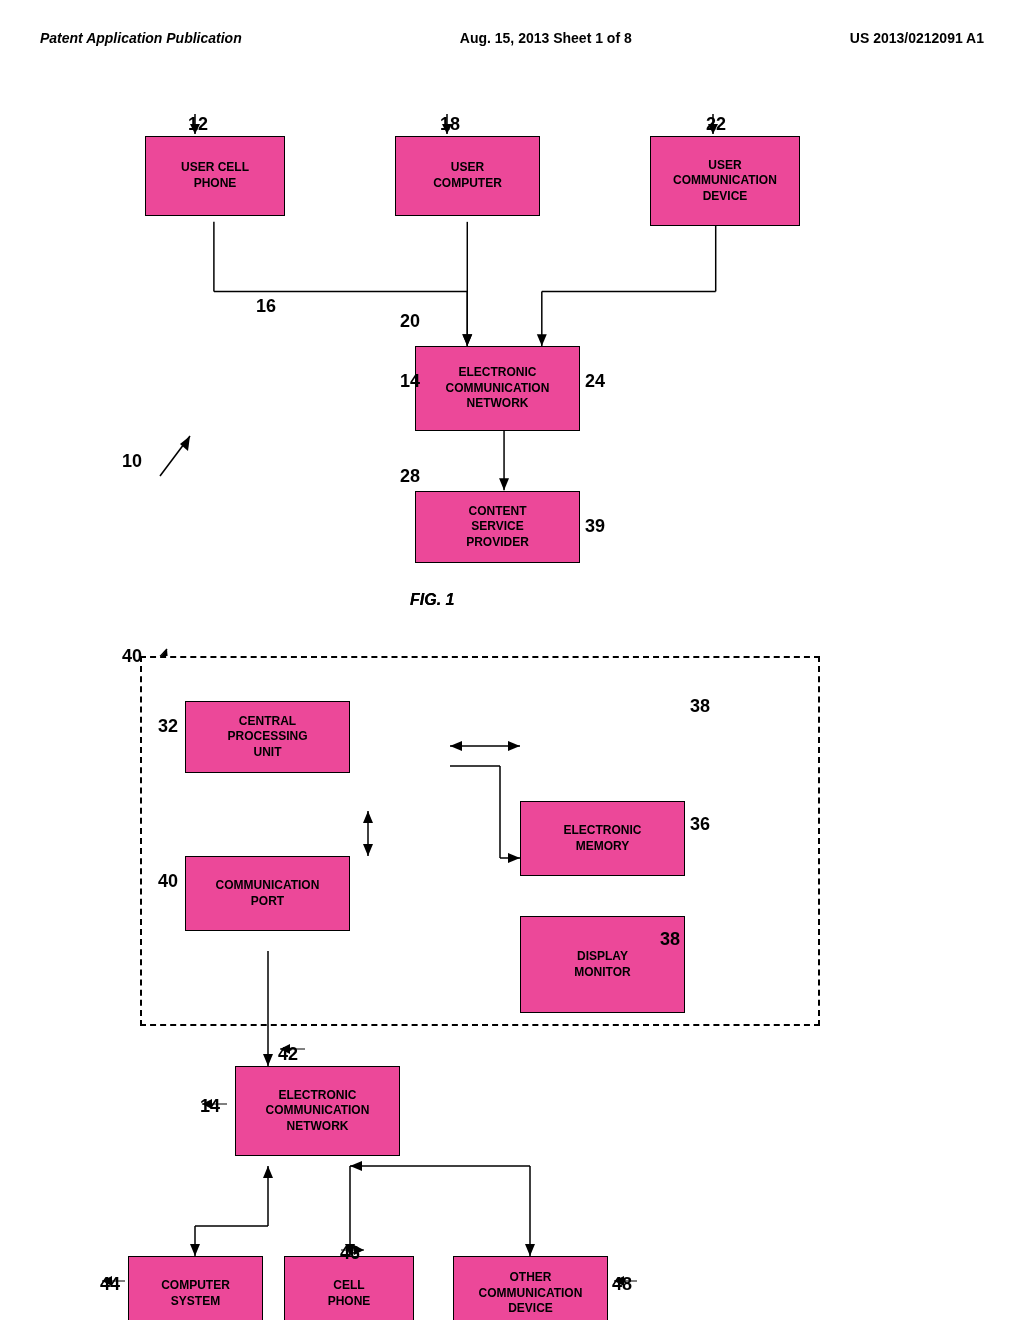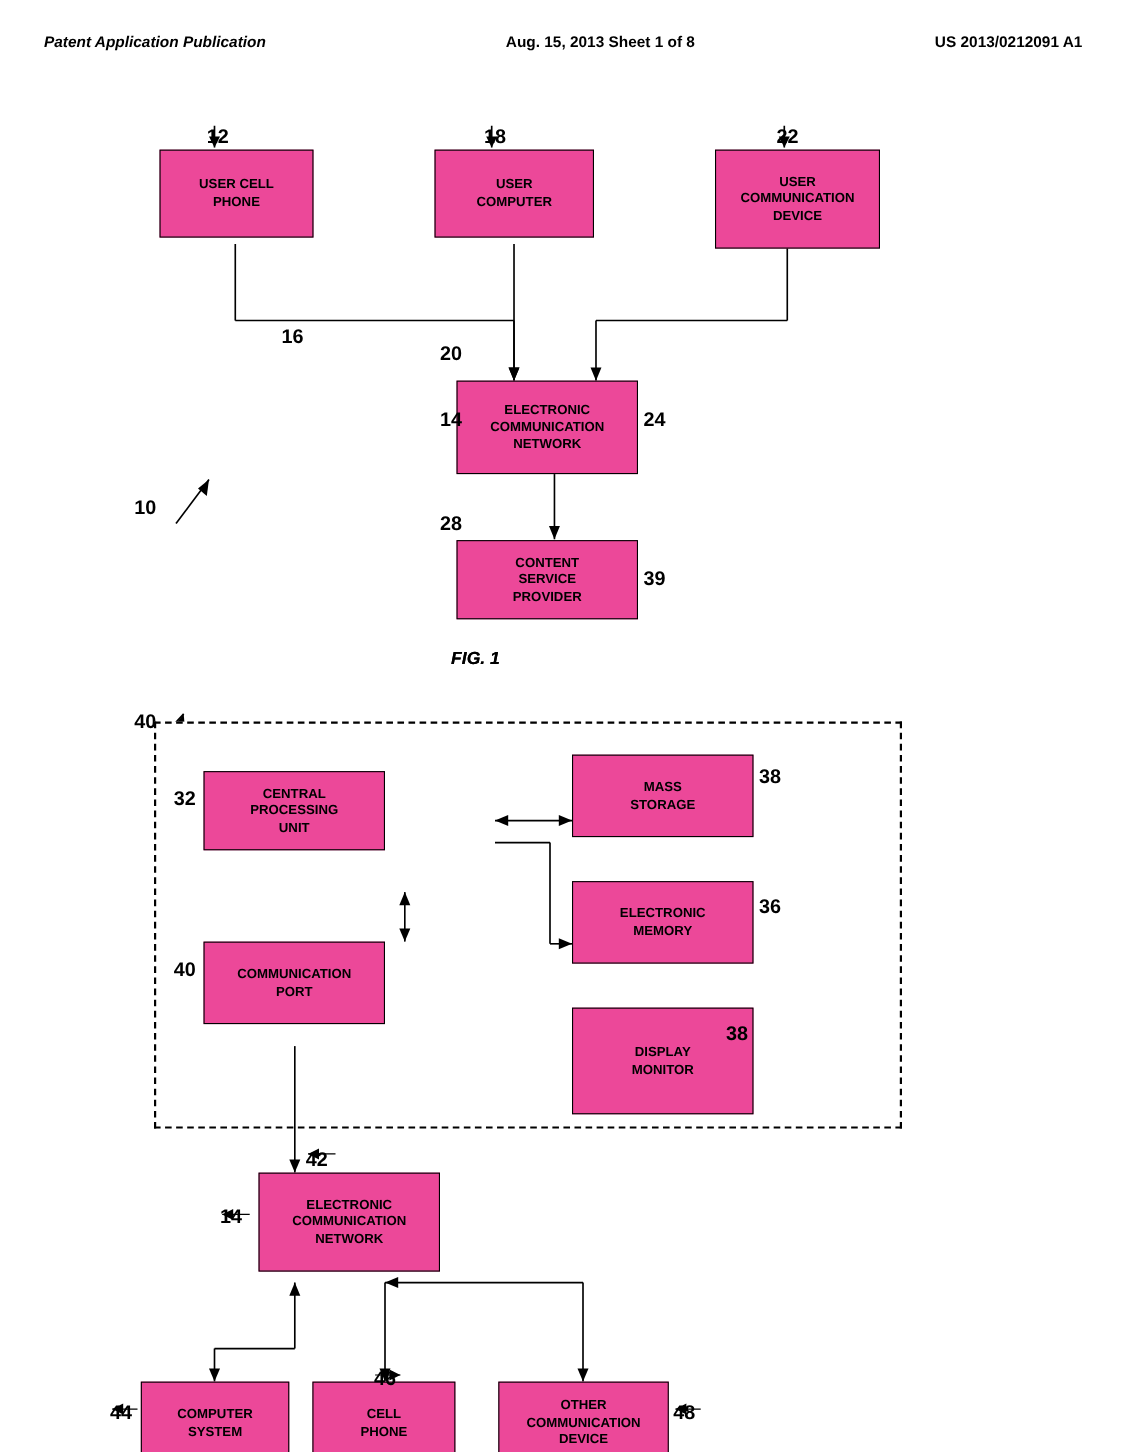--- a/index.html
+++ b/index.html
@@ -199,21 +199,20 @@
     <svg style="position:absolute; left:82px; top:5px; width:60px; height:40px;">
       <line x1="20" y1="35" x2="45" y2="8" stroke="#000" stroke-width="1.5"></line>
       <polygon points="45,8 37,18 46,20" fill="#000"></polygon>
     </svg>
 
     <div class="box-dashed" style="left:100px; top:20px; width:680px; height:370px;"></div>
 
     <div class="box" style="left:145px; top:65px; width:165px; height:72px;">CENTRAL<br>PROCESSING<br>UNIT</div>
     <div class="ref-label" style="left:118px; top:80px;">32</div>
 
-    <div class="box" style="left:480px; top:50px; width:165px; height:75px;">MASS<br>STORAGE</div>
     <div class="ref-label" style="left:650px; top:60px;">38</div>
 
     <div class="box" style="left:480px; top:165px; width:165px; height:75px;">ELECTRONIC<br>MEMORY</div>
     <div class="ref-label" style="left:650px; top:178px;">36</div>
 
     <div class="box" style="left:480px; top:280px; width:165px; height:97px;">DISPLAY<br>MONITOR</div>
     <div class="ref-label" style="left:620px; top:293px;">38</div>
 
     <div class="box" style="left:145px; top:220px; width:165px; height:75px;">COMMUNICATION<br>PORT</div>
     <div class="ref-label" style="left:118px; top:235px;">40</div>

